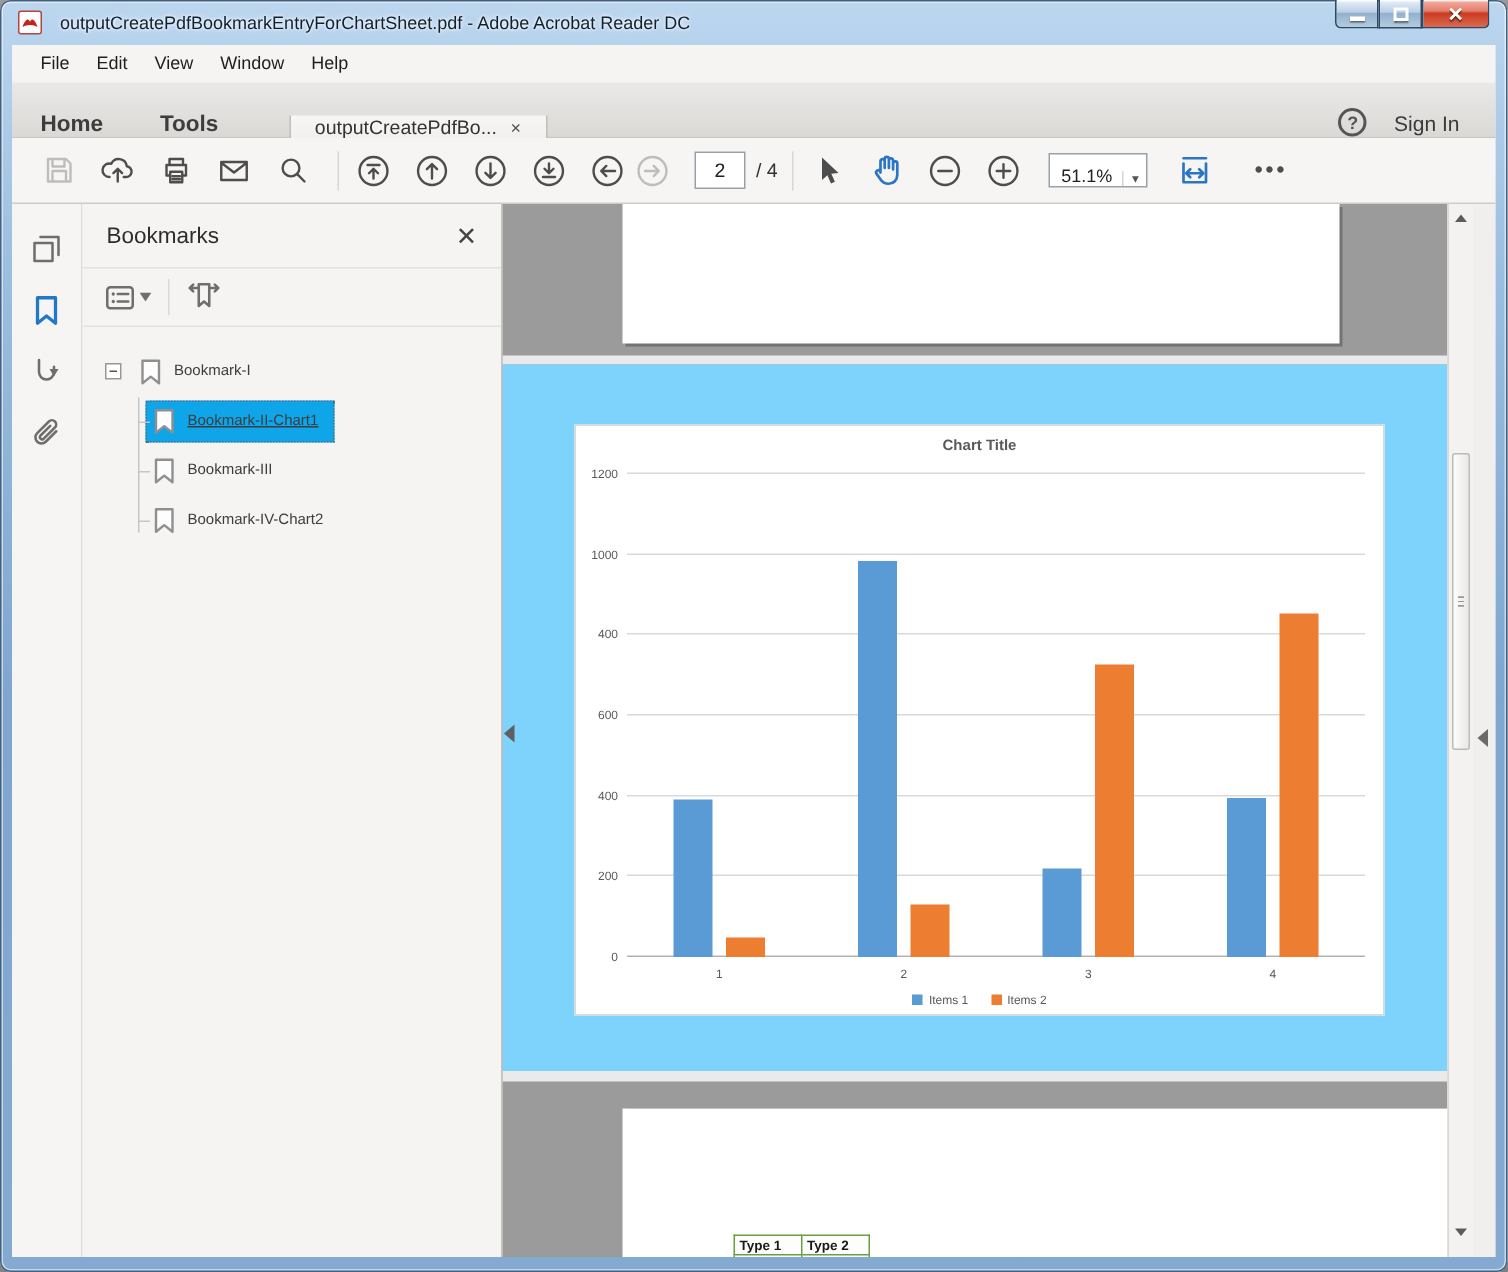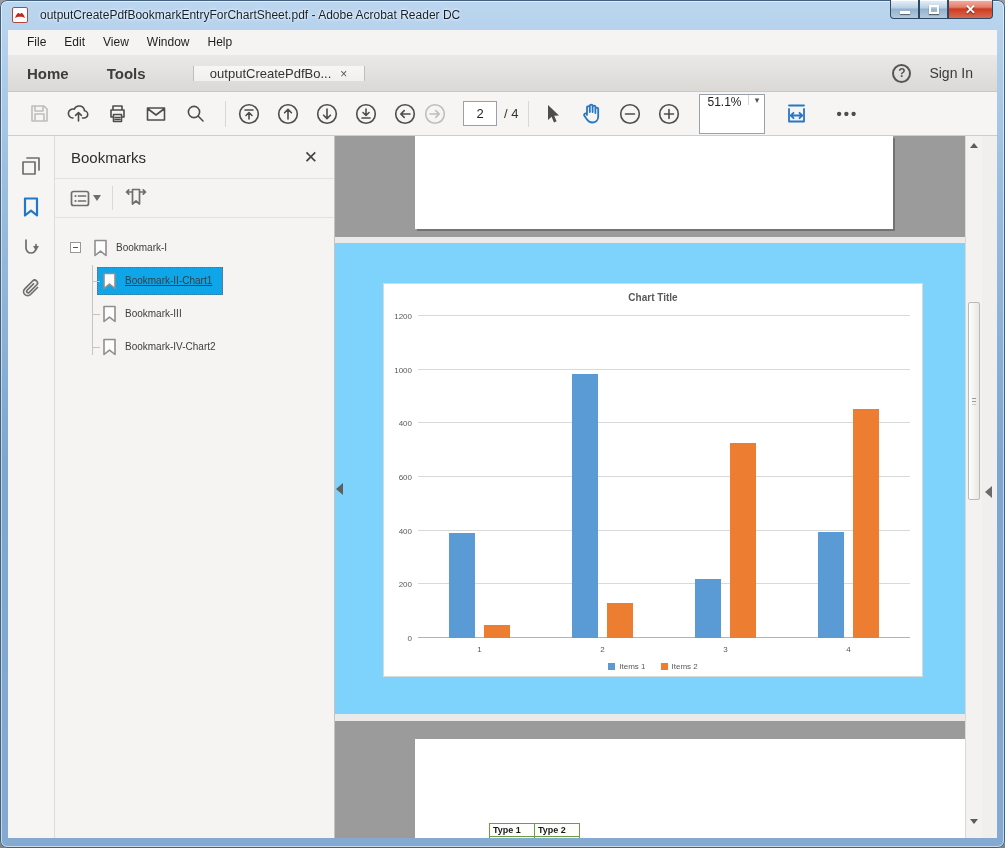--- a/index.html
+++ b/index.html
@@ -23,37 +23,37 @@
   .glyph-restore { width:10px; height:9px; border:2px solid #fff; box-shadow:0 1px 1px rgba(0,0,0,.5); background:transparent; }
   .glyph-close { color:#fff; font-size:13px; font-weight:700; text-shadow:0 1px 1px rgba(0,0,0,.6); line-height:1; }
 
   .client { position:absolute; left:8px; right:8px; top:30px; bottom:10px; background:#f5f4f2; overflow:hidden; }
 
   
   .menubar { height:25px; background:#f5f4f2; display:flex; align-items:flex-start; padding-left:10px; }
   .menu-item { padding:0 9px; font-size:12px; color:#1e1e1e; line-height:25px; cursor:default; }
 
   
-  .tabbar { height:37px; background:linear-gradient(#ebe9e7,#dbd9d6); border-bottom:1px solid #c9c7c4; display:flex; align-items:center; }
+  .tabbar { height:37px; background:linear-gradient(#ebe9e7,#dbd9d6); border-bottom:1px solid #c9c7c4; display:flex; align-items:flex-end; }
   .tab-plain { padding:0 19px; font-size:15px; font-weight:700; color:#3d3d3d; display:flex; align-items:center; }
   .tab-doc { width:172px; margin-left:28px; margin-bottom:-1px; background:linear-gradient(#f7f6f4,#f2f0ee);
     border-left:1px solid #bfbdba; border-right:1px solid #bfbdba; display:flex; align-items:center; justify-content:center; gap:9px; font-size:13px; color:#333; }
   .tab-close { font-size:12px; color:#555; }
   .tabbar-right { margin-left:auto; display:flex; align-items:center; gap:18px; padding-right:24px; }
   .help-icon { width:19px; height:19px; border:2px solid #555; border-radius:50%; color:#555; font-size:12px; font-weight:700; display:grid; place-items:center; }
   .signin { font-size:14px; color:#3a3a3a; }
 
   
   .toolbar { height:44px; background:#f6f5f3; border-bottom:1px solid #cfcdca; display:flex; align-items:center; padding-left:18px; }
   .tb { margin-right:13px; display:grid; place-items:center; width:26px; height:26px; }
   .tb svg { display:block; }
   .tb-sep { width:1px; height:26px; background:#d9d7d4; margin:0 10px 0 4px; }
   .pagebox { width:34px; height:25px; background:#fff; border:1px solid #99a0a8; display:grid; place-items:center; font-size:13px; color:#222; margin:0 7px 0 2px; }
   .pagecount { font-size:13px; color:#333; margin-right:6px; }
-  .zoombox { width:66px; height:40px; background:#fff; border:1px solid #99a0a8; display:flex; align-items:flex-start; font-size:12px; color:#222; margin:0 4px; }
+  .zoombox { width:66px; height:23px; background:#fff; border:1px solid #99a0a8; display:flex; align-items:flex-end; font-size:12px; color:#222; margin:0 4px; }
   .zoombox .zval { flex:1; text-align:center; }
   .zoombox .caret { width:16px; border-left:1px solid #d5d5d5; color:#555; font-size:9px; text-align:center; }
   .dots { font-size:15px; font-weight:700; color:#4d4d4d; letter-spacing:2px; margin-left:14px; }
 
   
   .main { position:absolute; top:106px; bottom:0; left:0; right:0; display:flex; }
   .rail { width:47px; background:#f6f5f3; border-right:1px solid #dedcd9; display:flex; flex-direction:column; align-items:center; padding-top:18px; gap:17px; }
   .rail .ric { width:24px; height:24px; display:grid; place-items:center; }
 
   .panel { width:280px; background:#f5f4f2; border-right:1px solid #c6c4c1; position:relative; }

